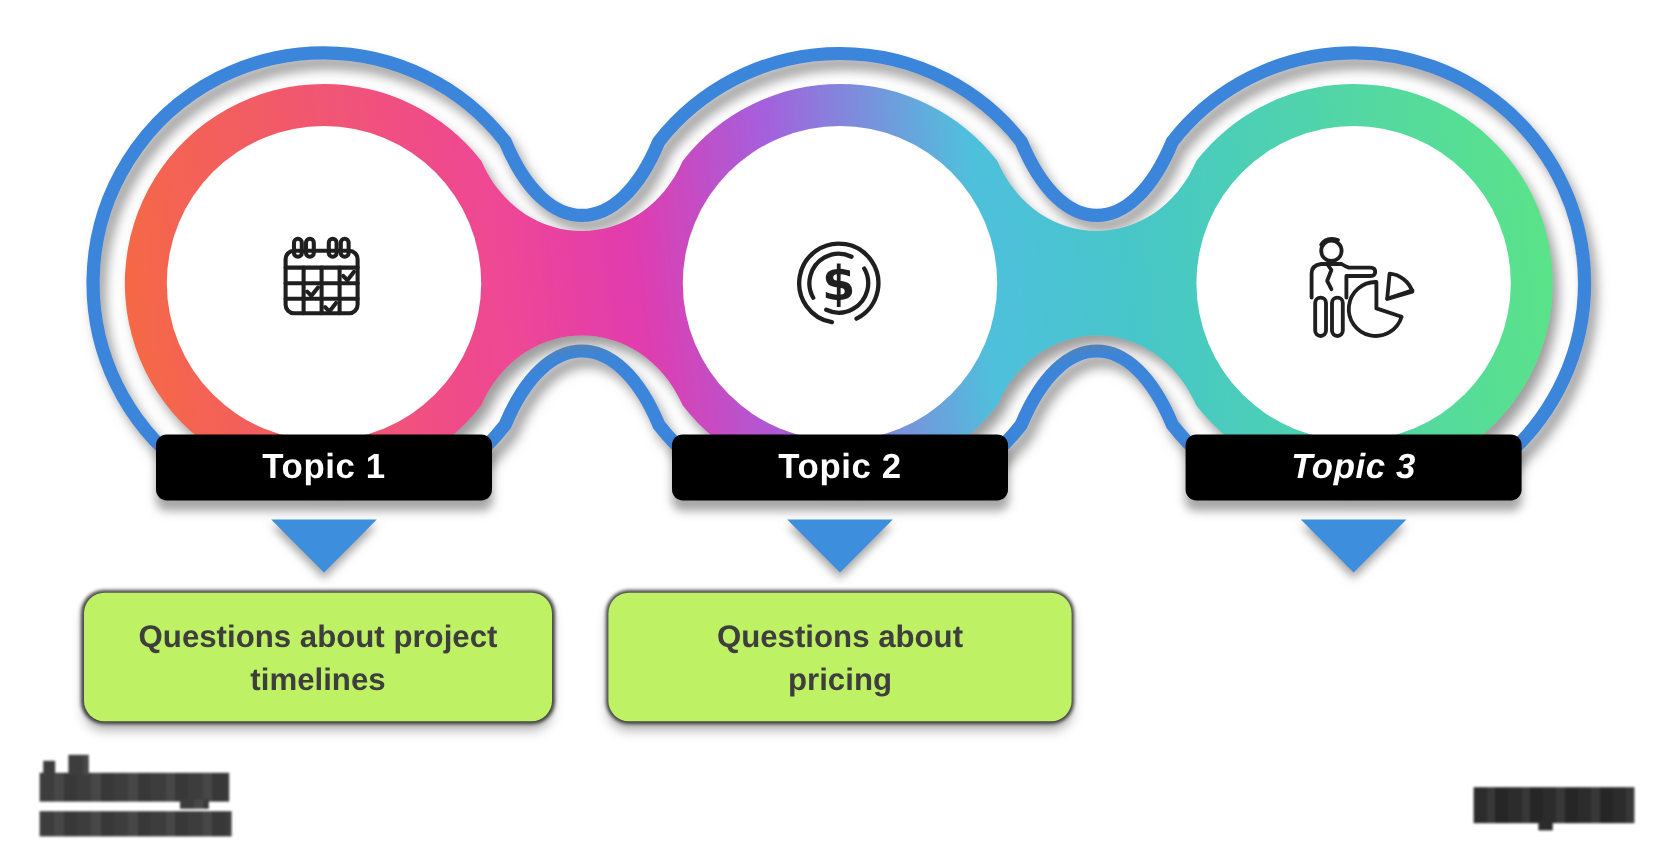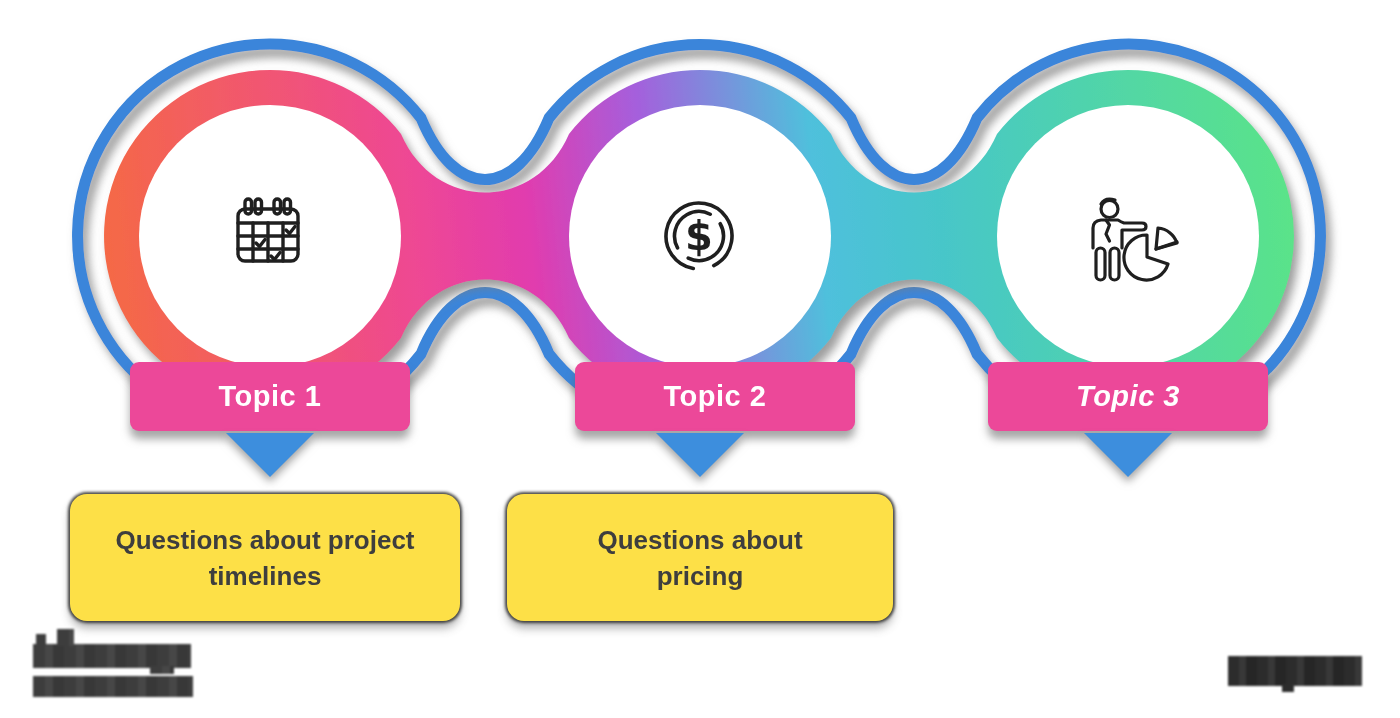--- a/index.html
+++ b/index.html
@@ -7,49 +7,49 @@
     position:relative;
     width:1400px;height:718px;
     font-family:"Liberation Sans", sans-serif;
     overflow:hidden;
     background:#ffffff;
   }
   .shape-svg{position:absolute;left:0;top:0;z-index:1;}
 
   
   .banner{
-    position:absolute;top:362px;width:280px;height:69px;z-index:3;
-    background:#ec4899;
+    position:absolute;top:362px;width:280px;height:55px;z-index:3;
+    background:#000000;
     border-radius:9px;
     display:flex;align-items:center;justify-content:center;
     box-shadow:0 8px 8px rgba(95,95,95,.55);
   }
   .banner span{
     color:#ffffff;font-size:29px;font-weight:700;letter-spacing:.5px;
   }
   .banner.b1{left:130px;}
-  .banner.b2{left:560px;margin-left:15px;}
+  .banner.b2{left:560px;}
   .banner.b3{left:988px;font-style:italic;}
 
   
   .arrow{
     position:absolute;top:433px;width:0;height:0;z-index:3;
     border-left:44px solid transparent;
     border-right:44px solid transparent;
     border-top:44px solid #3D8EDD;
     filter:drop-shadow(0 5px 4px rgba(100,100,100,.6));
   }
   .arrow.a1{left:226px;}
   .arrow.a2{left:656px;}
   .arrow.a3{left:1084px;}
 
   
   .card{
-    position:absolute;top:494px;height:127px;z-index:3;
-    background:#fde047;border-radius:17px;
+    position:absolute;top:494px;height:107px;z-index:3;
+    background:#bef264;border-radius:17px;
     display:flex;align-items:center;justify-content:center;
     box-shadow:0 0 3px 2px rgba(40,40,40,.85), 0 7px 10px rgba(80,80,80,.45);
   }
   .card.c1{left:70px;width:390px;}
   .card.c2{left:507px;width:386px;align-items:center;}
   .card.c3{left:932px;width:387px;}
   .card p{
     margin:0;text-align:center;color:#3E3E3E;
     font-size:26px;font-weight:700;line-height:36px;
   }

